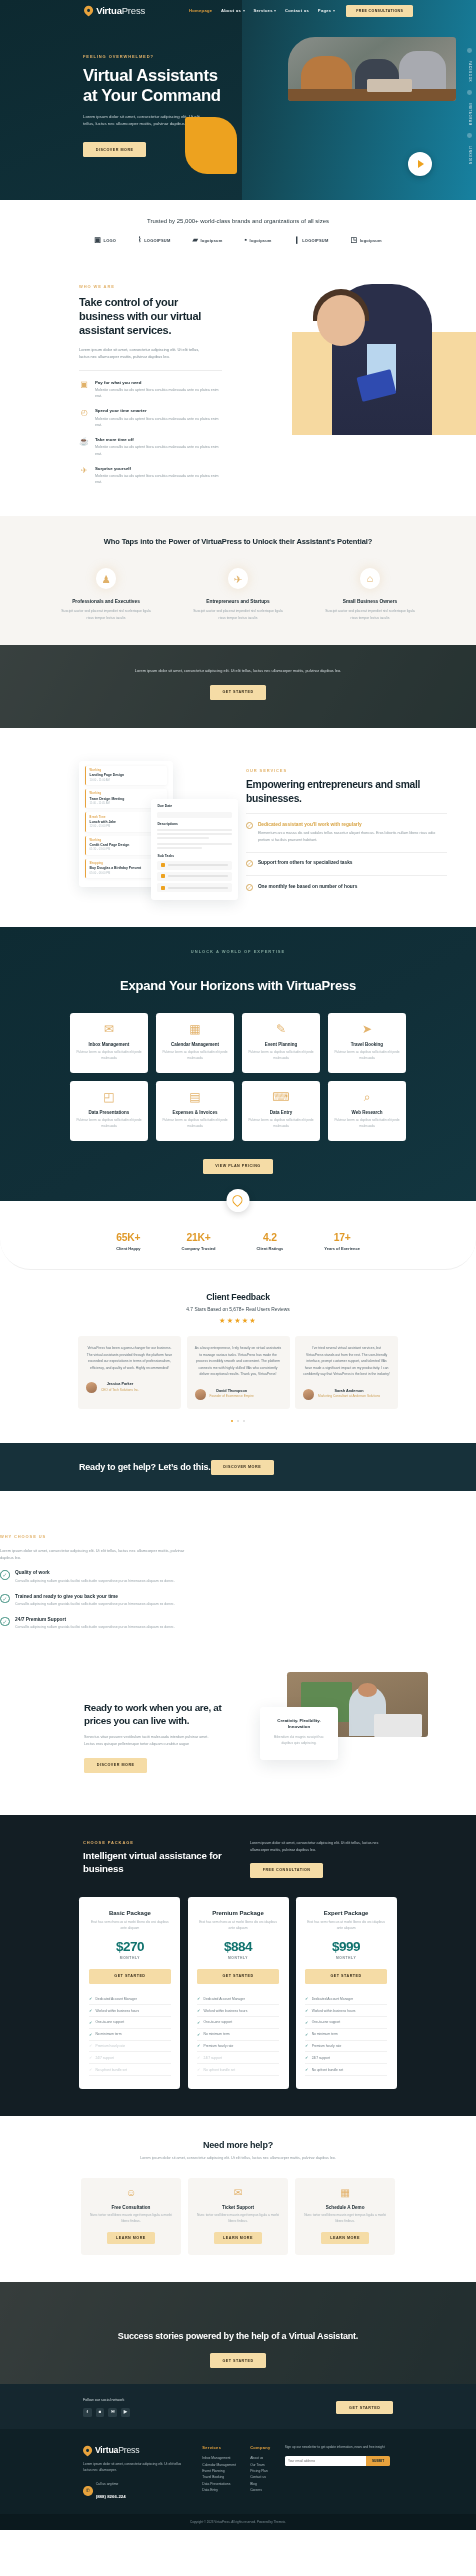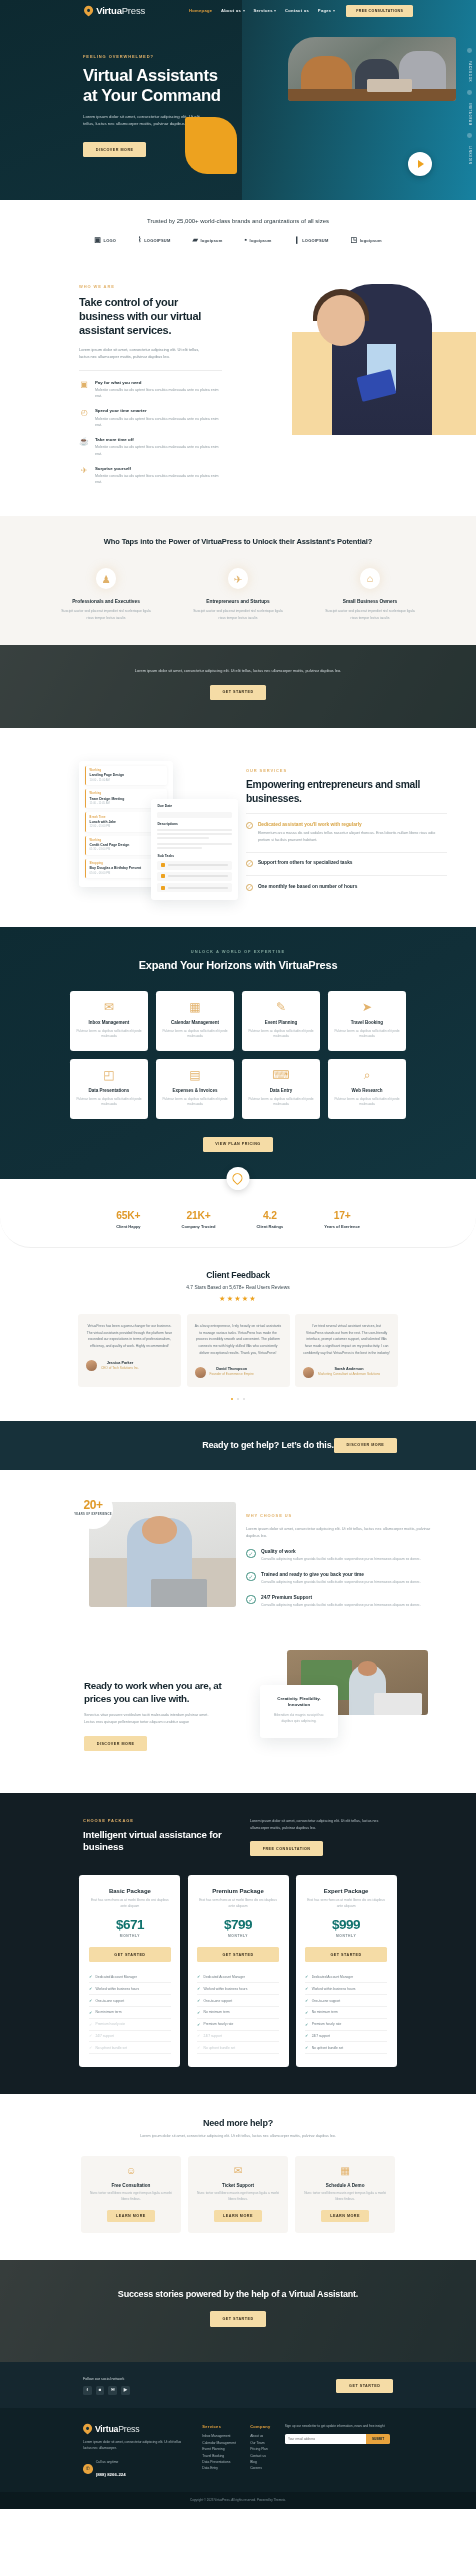--- a/index.html
+++ b/index.html
@@ -138,21 +138,21 @@
     font-size:4.4px; line-height:6.4px; text-align:center; flex:0 0 7.1px; }
   .chk .t1 { font-size:4.8px; font-weight:700; color:#d8a445; }
   .chk .t1.dk { color:#1f2d34; }
   .chk p { font-size:3.7px; line-height:1.85; color:#8d989e; margin-top:3.2px; }
   .divline { height:0.8px; background:#eee; margin:8px 0; }
 
   
   .expand { background:linear-gradient(150deg,#0e2b33,#112f38 55%,#123640); padding:22px 0 27px;
     text-align:center; position:relative; }
   .expand .eyebrow { color:#7fa39a; letter-spacing:1px; }
-  .expand h2 { font-size:11px; line-height:1.42; font-weight:700; color:#fff; margin-top:4px; letter-spacing:-0.2px; }
+  .expand h2 { font-size:13px; line-height:1.42; font-weight:700; color:#fff; margin-top:23px; letter-spacing:-0.2px; }
   .grid { display:grid; grid-template-columns:repeat(4,78px); gap:8px; justify-content:center; margin-top:17.5px; }
   .card { background:#fff; border-radius:3.2px; padding:10.3px 6.4px 11px; }
   .card .ci { font-size:12px; color:#e3b36d; line-height:1; }
   .card h5 { font-size:4.5px; font-weight:700; margin-top:7.1px; color:#1c2a31; }
   .card p { font-size:3.2px; line-height:1.8; color:#a6afb4; margin-top:3.2px; }
   .expand .btn-gold { margin-top:17.5px; }
   .pin { position:absolute; left:50%; bottom:-11px; transform:translateX(-50%);
     width:23px;height:23px;border-radius:50%;background:#fff;z-index:6;
     display:flex;align-items:center;justify-content:center;box-shadow:0 1.6px 7.1px rgba(0,0,0,.18); }
   .pin .mk { width:10.3px;height:10.3px;border-radius:50% 50% 50% 1.6px;transform:rotate(-45deg);
@@ -176,21 +176,21 @@
   .who { display:flex; align-items:center; gap:4px; margin-top:9.5px; }
   .who .av { width:11px;height:11px;border-radius:50%;background:linear-gradient(160deg,#d8a77e,#9c6e4e);flex:0 0 11px; }
   .who b { font-size:3.8px; color:#1f2d34; display:block; }
   .who span { font-size:3.2px; color:#cfa45c; display:block; margin-top:1.2px; }
   .dots { display:flex; justify-content:center; gap:3.2px; margin-top:10.3px; }
   .dots i { width:2.7px;height:2.7px;border-radius:50%;background:#dcdcdc;display:block; }
   .dots i.on { background:#eda21f; }
 
   
   .ready { background:#17313a; padding:16.7px 0; }
-  .ready .row { display:flex; align-items:center; justify-content:flex-end;
+  .ready .row { display:flex; align-items:center; justify-content:flex-start;
     padding:0 79px; }
   .ready h2 { font-size:9px; font-weight:700; color:#fff; letter-spacing:-0.2px; }
 
   
   .why { display:flex; padding:32px 0 0; position:relative; }
   .why-l { width:246px; padding-left:89px; position:relative; }
   .why-img { width:147px; height:105px; border-radius:2.4px; position:relative; overflow:hidden;
     background:linear-gradient(165deg,#e9e9e7,#d3d4d2); }
   .why-img .sofa { position:absolute;left:0;bottom:0;width:100%;height:46%;background:#cfc7bb; }
   .why-img .man { position:absolute;left:26%;top:16%;width:44%;height:84%;background:#b9cadb;border-radius:22px 22px 0 0; }
@@ -256,21 +256,21 @@
   .hcard { background:#f7f5f2; border-radius:3.2px; padding:10.3px 8.7px 11px; text-align:center; }
   .hcard .ci { font-size:10.3px; color:#e3b36d; line-height:1; }
   .hcard h5 { font-size:4.6px; font-weight:700; margin-top:6.4px; color:#1c2a31; }
   .hcard p { font-size:3.3px; line-height:1.8; color:#a6afb4; margin-top:3.2px; }
   .hcard .btn-gold { margin-top:7.1px; padding:4px 9.5px; }
 
   
   .success { position:relative; height:102px; overflow:hidden;
     background:linear-gradient(115deg,#6d6a60,#4e544c 50%,#394440); }
   .success .veil { position:absolute; inset:0; background:rgba(18,32,36,.60); }
-  .success .inner { position:relative; z-index:2; text-align:center; padding-top:28px; }
+  .success .inner { position:relative; z-index:2; text-align:center; padding-top:48px; }
   .success h2 { font-size:9px; line-height:1.42; font-weight:700; color:#fff; letter-spacing:-0.2px; }
   .success .btn-gold { margin-top:10.3px; }
 
   
   .foot1 { background:#15272f; padding:14.3px 0 12.7px; }
   .foot1 .row { display:flex; align-items:center; justify-content:space-between; padding:0 83px; }
   .foot1 .lbl { font-size:3.7px; color:#cfd9dc; }
   .socials { display:flex; gap:4px; margin-top:5.6px; }
   .socials i { width:8.7px;height:8.7px;border-radius:1.6px;background:#2a3d45;color:#e6edef;
     font-size:4.4px; line-height:8.7px; text-align:center; display:block; font-style:normal; font-weight:700; }
@@ -651,32 +651,20 @@
   </section>
 
   <section class="ready">
     <div class="row">
       <h2>Ready to get help? Let’s do this.</h2>
       <button class="btn-gold">DISCOVER MORE</button>
     </div>
   </section>
 
   <section class="why">
-    <div class="why-l">
-      <div class="badge20">
-        <b>20+</b>
-        <span>YEARS OF EXPERIENCE</span>
-      </div>
-      <div class="why-img">
-        <div class="sofa"></div>
-          <div class="man"></div>
-          <div class="hd"></div>
-          <div class="lp"></div>
-      </div>
-    </div>
     <div class="why-r">
       <div class="eyebrow">WHY CHOOSE US</div>
       <p class="lead">Lorem ipsum dolor sit amet, consectetur adipiscing elit. Ut elit tellus, luctus nec ullamcorper mattis, pulvinar dapibus leo.</p>
       <div class="wchk">
         <span class="cc">✓</span>
         <div>
             <h5>Quality of work</h5>
         <p>Convallis adipiscing nullam gravida facilisi sollicitudin suspendisse purus himenaeos aliquam ex donec.</p>
           </div>
       </div>
@@ -725,21 +713,21 @@
       </div>
       <div>
         <p>Lorem ipsum dolor sit amet, consectetur adipiscing elit. Ut elit tellus, luctus nec ullamcorper mattis, pulvinar dapibus leo.</p>
         <button class="btn-gold">FREE CONSULTATION</button>
       </div>
     </div>
     <div class="plans">
       <div class="plan">
         <h4>Basic Package</h4>
         <div class="desc">Erat hac sem rhoncus at morbi libero dis orci dapibus ante aliquam</div>
-        <div class="price">$671</div>
+        <div class="price">$270</div>
         <div class="per">MONTHLY</div>
         <button class="btn-gold">GET STARTED</button>
         <ul>
           <li>
               <em>✓</em>
               <span>Dedicated Account Manager</span>
             </li>
           <li>
               <em>✓</em>
               <span>Worked within business hours</span>
@@ -762,21 +750,21 @@
             </li>
           <li class="off">
               <em>✓</em>
               <span>No upfront bundle set</span>
             </li>
         </ul>
       </div>
       <div class="plan">
         <h4>Premium Package</h4>
         <div class="desc">Erat hac sem rhoncus at morbi libero dis orci dapibus ante aliquam</div>
-        <div class="price">$799</div>
+        <div class="price">$884</div>
         <div class="per">MONTHLY</div>
         <button class="btn-gold">GET STARTED</button>
         <ul>
           <li>
               <em>✓</em>
               <span>Dedicated Account Manager</span>
             </li>
           <li>
               <em>✓</em>
               <span>Worked within business hours</span>

